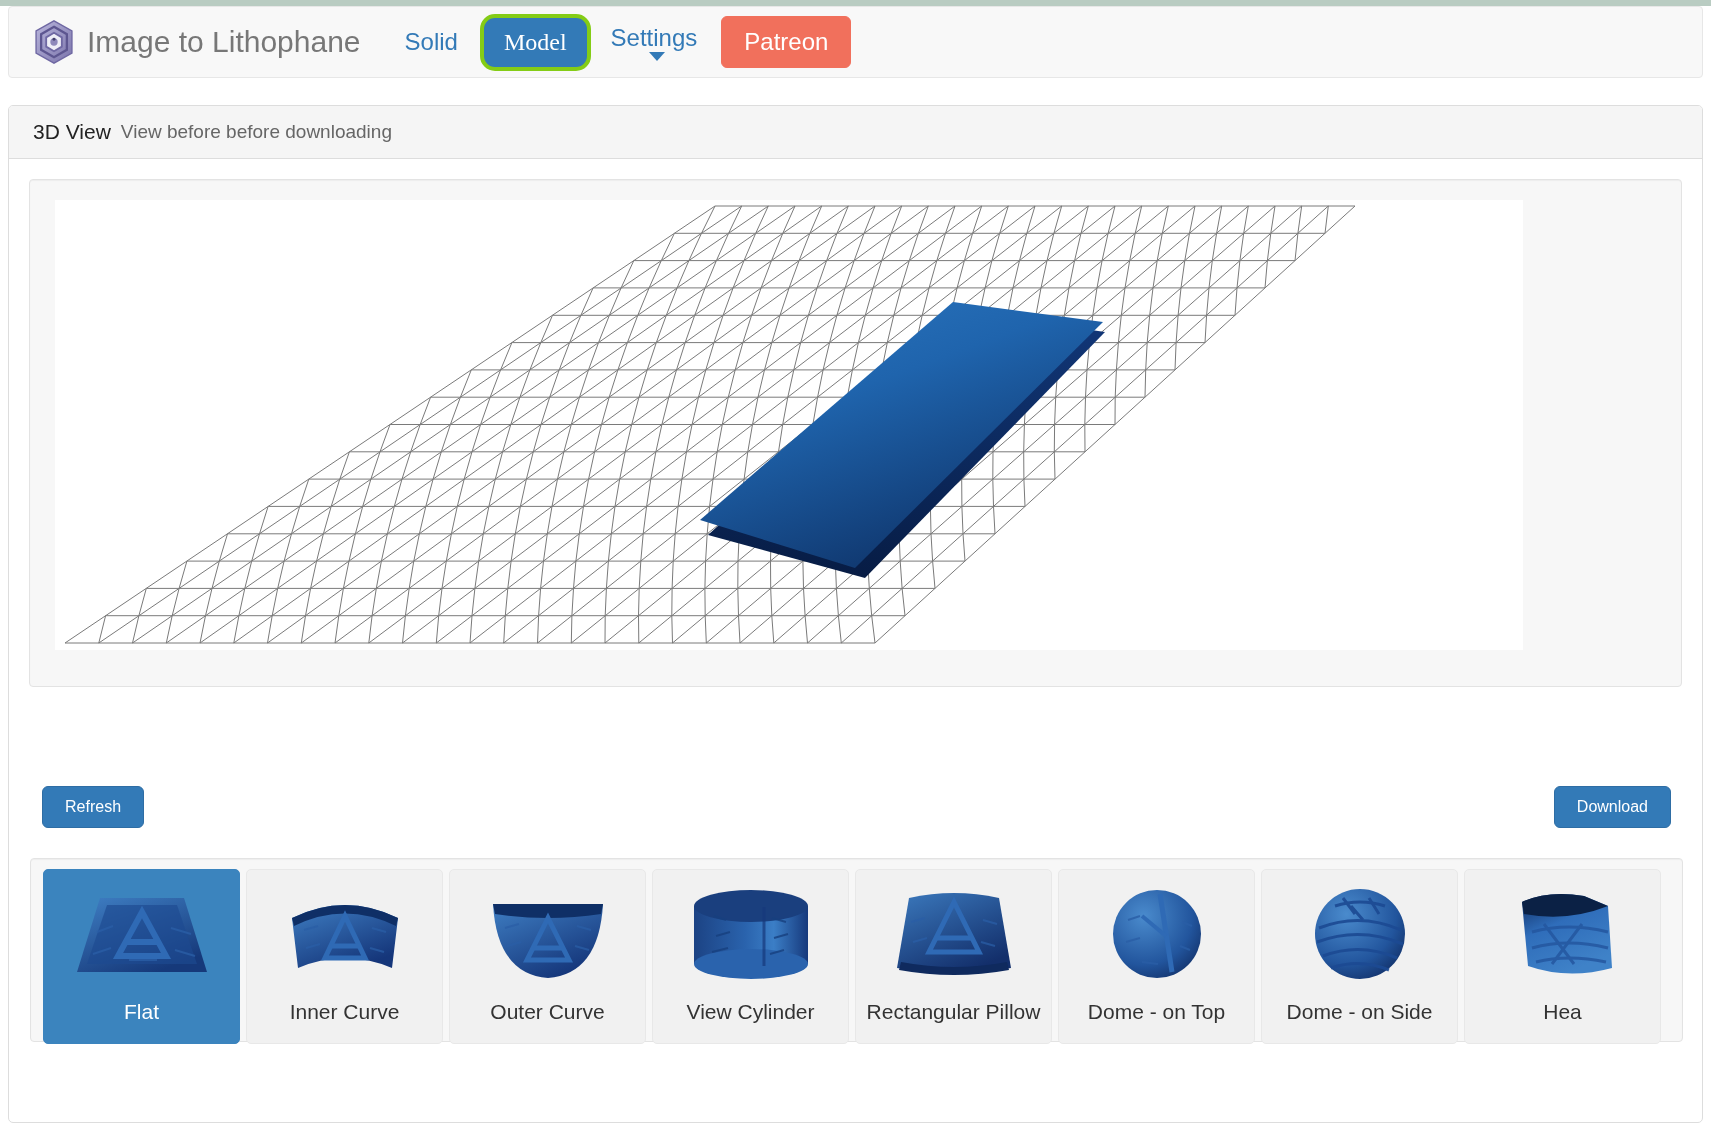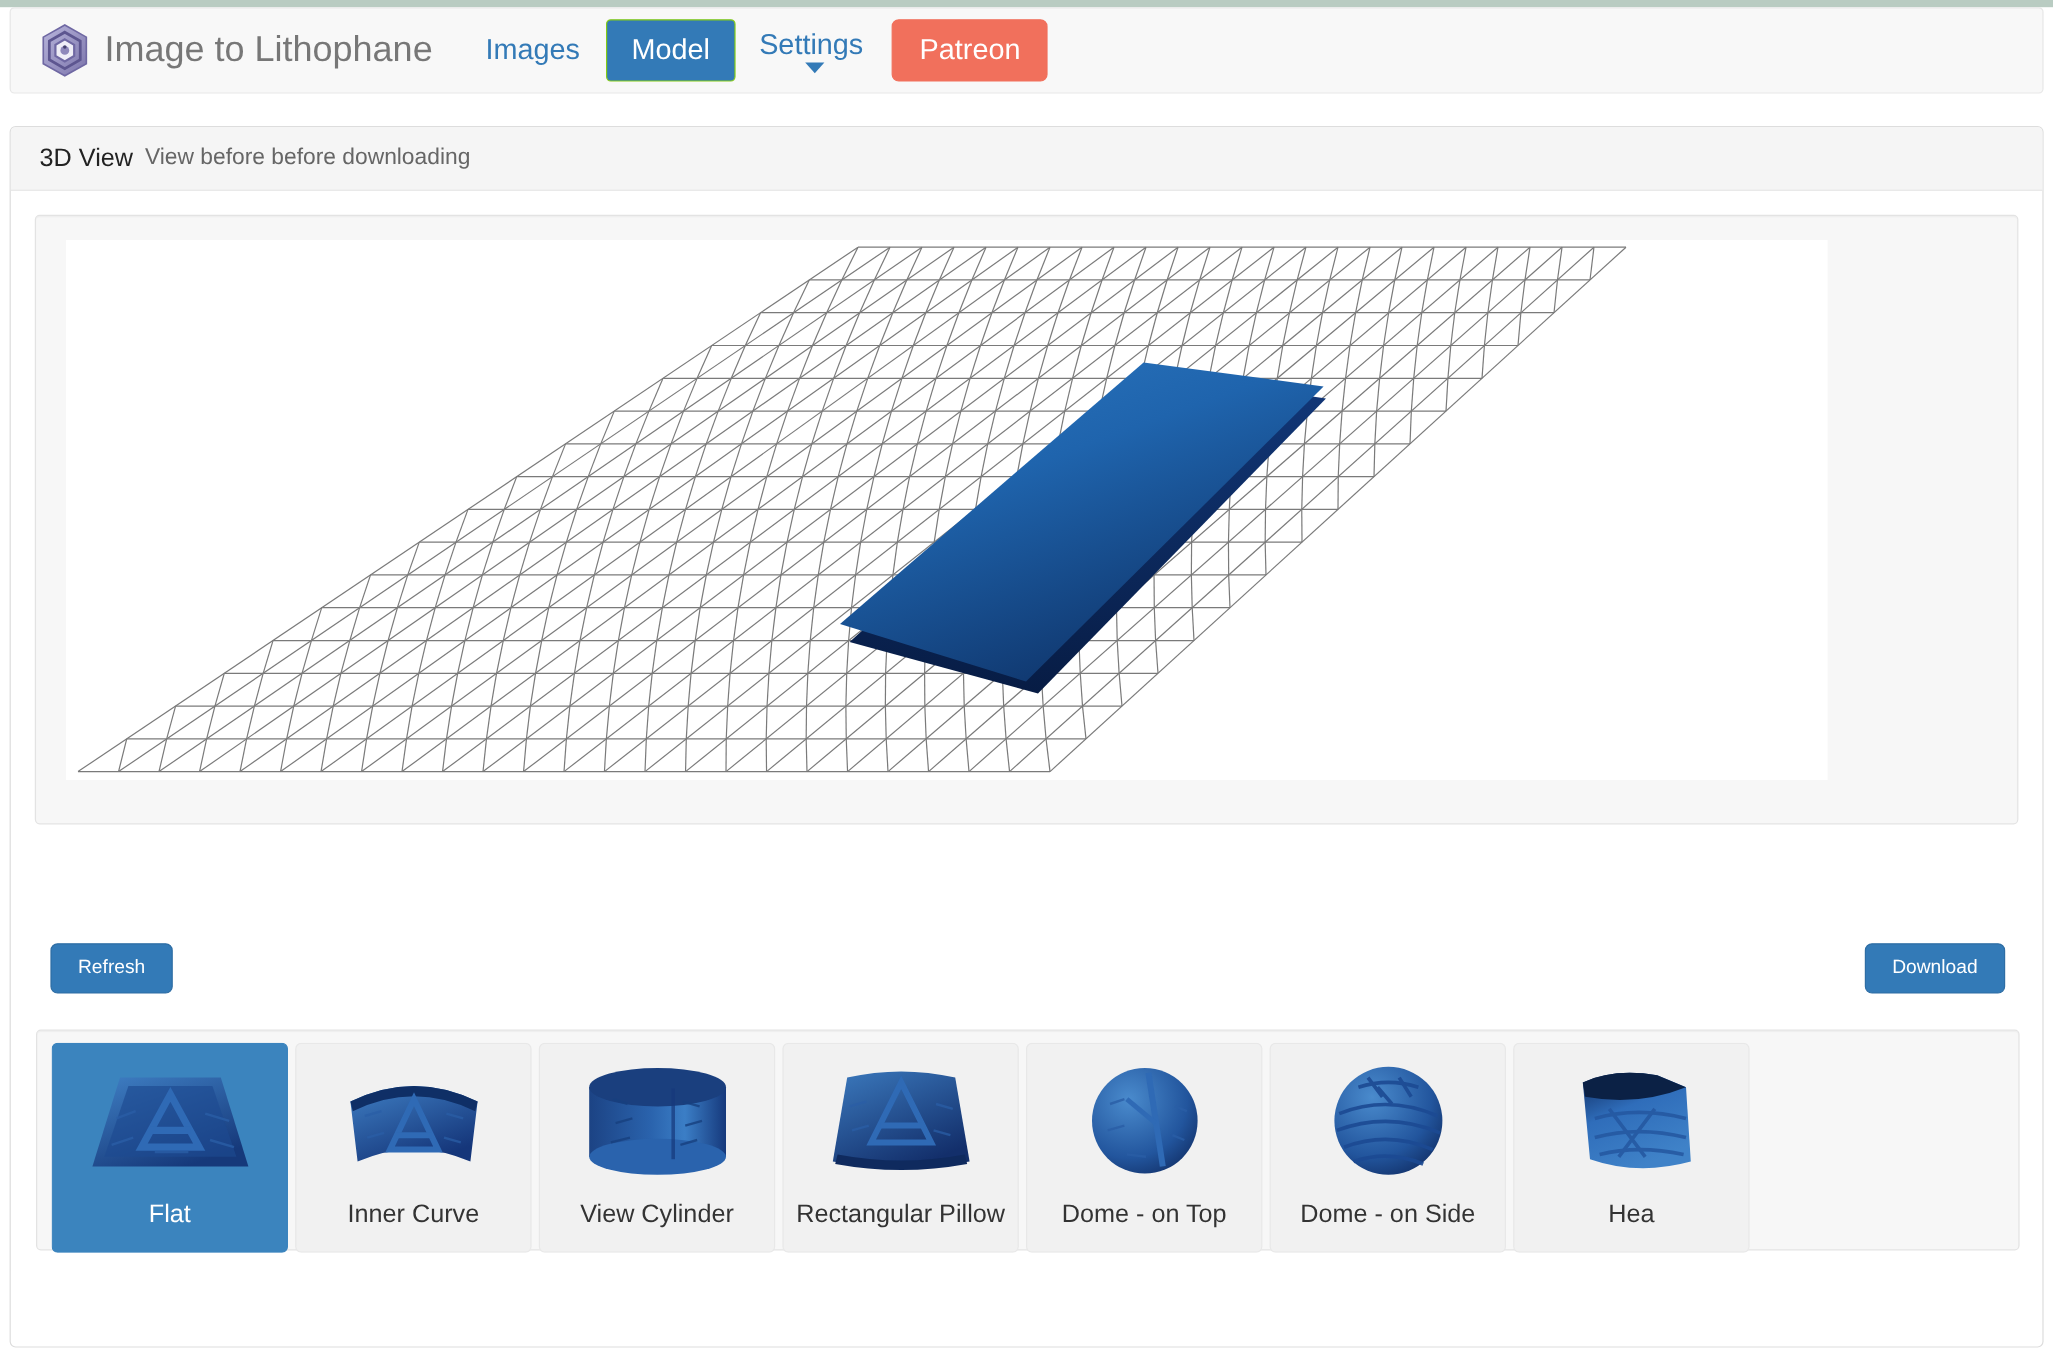--- a/index.html
+++ b/index.html
@@ -57,26 +57,27 @@
     color: #337ab7;
     padding: 11px 16px;
     text-decoration: none;
     white-space: nowrap;
     cursor: pointer;
   }
   .nav-btn-active {
     font-size: 24px;
     color: #ffffff;
     background: #337ab7;
-    border: 1px solid #84cc16;
-    border-radius: 4px;
+    border: 4px solid #84cc16;
+    border-radius: 15px;
     padding: 11px 20px;
     margin: 0 6px;
     white-space: nowrap;
     cursor: pointer;
+    font-family: Liberation Serif, serif;
   }
   .nav-dropdown {
     display: inline-flex; align-items: center;
     font-size: 24px;
     color: #337ab7;
     padding: 11px 14px;
     cursor: pointer;
     white-space: nowrap;
     flex-direction: column;
   }
@@ -239,21 +240,21 @@
           </defs>
           <polygon points="50,4 89,26 89,74 50,96 11,74 11,26" fill="url(#hexg)" stroke="#6f68a3" stroke-width="3"></polygon>
           <polygon points="50,17 78,33 78,67 50,83 22,67 22,33" fill="none" stroke="#5d5690" stroke-width="5"></polygon>
           <polygon points="50,30 67,40 67,60 50,70 33,60 33,40" fill="#efeef7" stroke="#6f68a3" stroke-width="4"></polygon>
           <circle cx="50" cy="50" r="8" fill="#8f89bb"></circle>
           <circle cx="50" cy="44" r="3.2" fill="#44406e"></circle>
         </svg>
         <span class="brand-text">Image to Lithophane</span>
       </div>
 
-      <span class="nav-link">Images</span>
+      <span class="nav-link">Solid</span>
 
       <span class="nav-btn-active">Model</span>
 
       <span class="nav-dropdown">
         <span>Settings</span>
         <span class="caret"></span>
       </span>
 
       <span class="nav-btn-patreon">Patreon</span>
 
@@ -772,20 +773,38 @@
                 <path d="M22,42 Q75,16 128,42 L126,50 Q75,25 24,50 Z" fill="#0f2f66"></path>
                 <polygon points="75,40 95,82 55,82" fill="none" stroke="#2f6ab5" stroke-width="5"></polygon>
                 <line x1="60" y1="70" x2="90" y2="70" stroke="#2f6ab5" stroke-width="5"></line>
                 <g stroke="#2a5ea6" stroke-width="2" opacity="0.75">
                   <path d="M34,54 L48,50 M36,72 L50,68 M102,52 L116,56 M100,72 L114,76"></path>
                 </g>
               </svg>
               <span class="thumb-label">Inner Curve</span>
             </div>
 
+            <div class="thumb-card">
+              <svg class="thumb-art" viewBox="0 0 150 118">
+                <defs>
+                  <linearGradient id="tOuter" x1="0" y1="0" x2="0.6" y2="1">
+                    <stop offset="0%" stop-color="#3f7fc4"></stop>
+                      <stop offset="100%" stop-color="#15367a"></stop>
+                  </linearGradient>
+                </defs>
+                <path d="M20,28 L130,28 Q126,98 75,102 Q24,98 20,28 Z" fill="url(#tOuter)"></path>
+                <path d="M20,28 L130,28 L128,38 Q75,46 22,38 Z" fill="#0f2f66"></path>
+                <polygon points="75,42 96,84 54,84" fill="none" stroke="#2f6ab5" stroke-width="5"></polygon>
+                <line x1="60" y1="72" x2="90" y2="72" stroke="#2f6ab5" stroke-width="5"></line>
+                <g stroke="#2a5ea6" stroke-width="2" opacity="0.75">
+                  <path d="M32,52 L46,48 M34,70 L48,66 M104,50 L118,54 M102,70 L116,74"></path>
+                </g>
+              </svg>
+              <span class="thumb-label">Outer Curve</span>
+            </div>
 
             <div class="thumb-card">
               <svg class="thumb-art" viewBox="0 0 150 118">
                 <defs>
                   <linearGradient id="tCyl" x1="0" y1="0" x2="1" y2="0">
                     <stop offset="0%" stop-color="#1c4384"></stop>
                       <stop offset="45%" stop-color="#2a63ad"></stop>
                     <stop offset="70%" stop-color="#3b7ec6"></stop>
                       <stop offset="100%" stop-color="#16397c"></stop>
                   </linearGradient>

